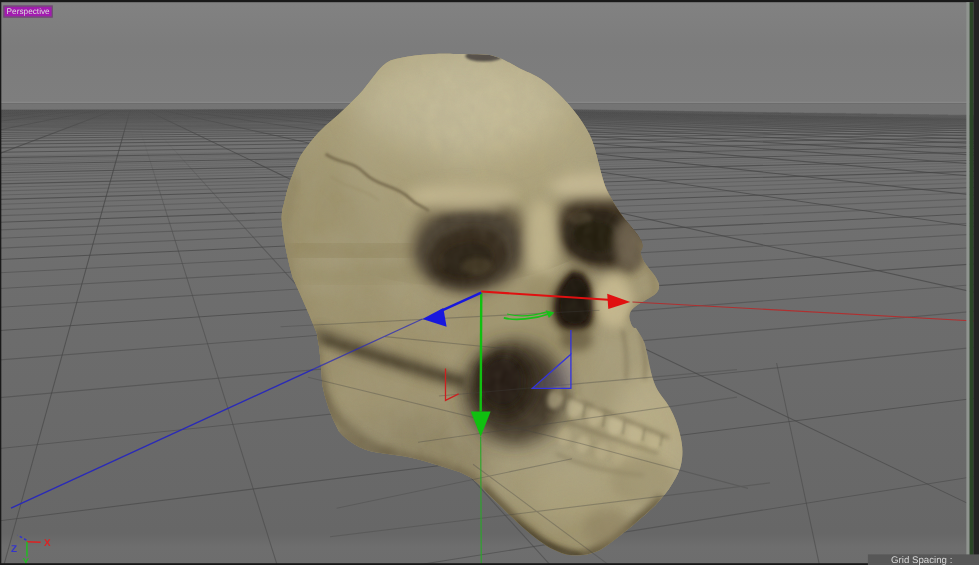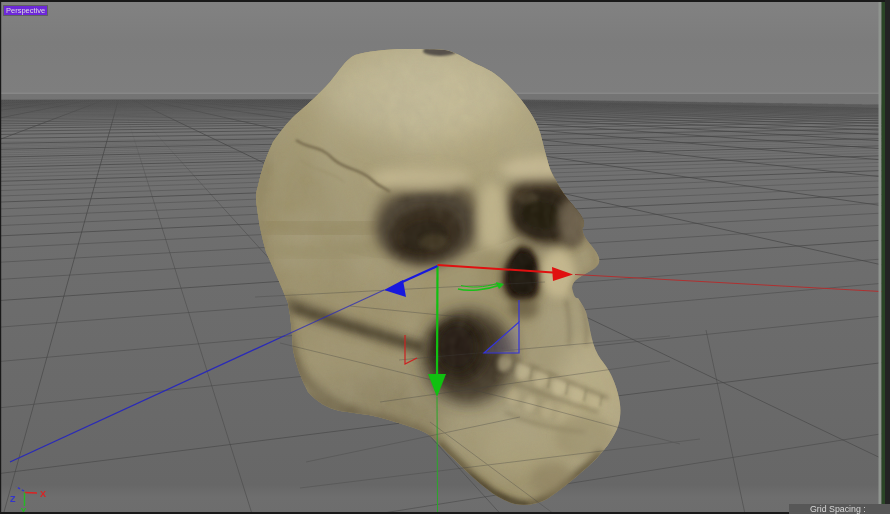--- a/index.html
+++ b/index.html
@@ -369,14 +369,14 @@
  <text x="10" y="502" fill="#33c">Z</text>
 </g>
 
 <rect x="0" y="0" width="890" height="2" fill="#191919"></rect>
 <rect x="0" y="0" width="1.2" height="514" fill="#191919"></rect>
 <rect x="0" y="512" width="890" height="2" fill="#191919"></rect>
 <rect x="878.5" y="2" width="3" height="512" fill="#8f948f"></rect>
 <rect x="881.5" y="2" width="3.5" height="512" fill="#2a4526"></rect>
 <rect x="885" y="0" width="5" height="514" fill="#232323"></rect>
 </svg>
-<div style="position:absolute;left:3px;top:5px;background:#6d28d9;color:#dedede;font-size:7.5px;line-height:9px;padding:0 2px;border:1px solid #606060;">Perspective</div>
+<div style="position:absolute;left:3px;top:5px;background:#a21caf;color:#dedede;font-size:7.5px;line-height:9px;padding:0 2px;border:1px solid #606060;">Perspective</div>
 <div style="position:absolute;left:789px;top:503.5px;background:#575757;color:#d8d8d8;font-size:8.8px;line-height:10.5px;padding:0 21px;">Grid Spacing : 3.937 in</div>
 </div>
 </body></html>

